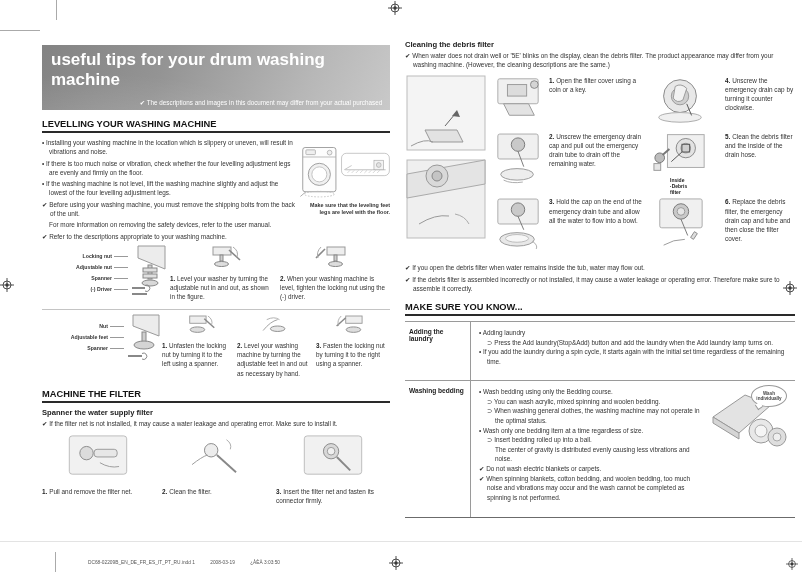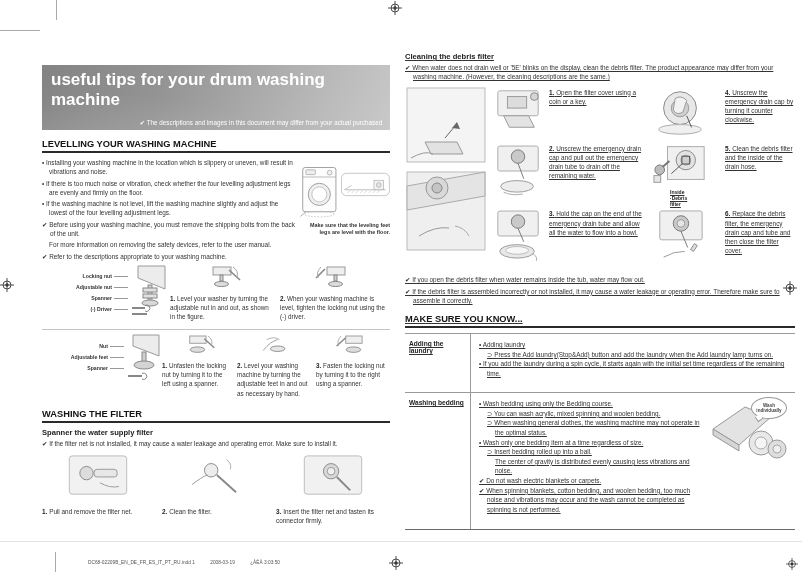--- a/index.html
+++ b/index.html
@@ -6,25 +6,25 @@
   .page { position:relative; width:802px; height:578px; background:#fff;
           font-family:"Liberation Sans", sans-serif; color:#333; overflow:hidden; }
 
   
   .cropline { position:absolute; background:#aaa; }
   .regmark { position:absolute; }
   .bottom-rule { position:absolute; top:541px; left:0; width:802px; border-top:1px solid #e3e3e3; }
 
   
   .col-left  { position:absolute; left:42px;  top:45px; width:348px; }
-  .col-right { position:absolute; left:405px; top:48px; width:390px;text-decoration:underline; }
+  .col-right { position:absolute; left:405px; top:36px; width:390px; }
 
   
   .banner { position:relative; height:65px; overflow:hidden;
-            background:linear-gradient(115deg,#838383 0%,#949494 35%,#b7b7b7 75%,#c9c9c9 100%);margin-top:20px; }
+            background:linear-gradient(115deg,#838383 0%,#949494 35%,#b7b7b7 75%,#c9c9c9 100%); }
   .banner::after { content:""; position:absolute; left:-40px; bottom:-46px; width:320px; height:90px;
                    background:radial-gradient(ellipse at 30% 100%, rgba(255,255,255,.22), rgba(255,255,255,0) 65%); }
   .banner-title { position:relative; color:#fff; font-size:17px; font-weight:bold; margin:5px 0 0 9px; z-index:2; }
   .banner-note { position:relative; color:#fff; font-size:6.3px; line-height:1.55; text-align:center;
                  margin:8px 6px 0 96px; z-index:2; }
 
   
   .sec-h { font-size:9.3px; font-weight:bold; color:#141414; border-bottom:2px solid #2a2a2a;
            padding-bottom:2px; margin:9px 0 5px 0; }
   .subhead { font-size:7.6px; font-weight:bold; color:#222; margin:4px 0 2px 0; }
@@ -278,21 +278,21 @@
         <svg width="40" height="24" viewBox="0 0 44 26">
             <rect x="14" y="2" width="18" height="8" fill="#eee" stroke="#999"></rect>
             <ellipse cx="22.5" cy="17" rx="8" ry="3" fill="#ddd" stroke="#888"></ellipse>
             <line x1="14" y1="4" x2="4" y2="13" stroke="#888" stroke-width="1.6"></line>
             <path d="M9 2 q-5 5 -3 11" stroke="#aaa" fill="none"></path>
           </svg>
         <p class="t"><b class="n">3.</b> <span>Fasten the locking nut by turning it to the right using a spanner.</span></p>
       </div>
     </div>
 
-    <div class="sec-h">WASHING THE FILTER</div>
+    <div class="sec-h">MACHINE THE FILTER</div>
     <p class="subhead">Spanner the water supply filter</p>
     <p class="t chk">✔ If the filter net is not installed, it may cause a water leakage and operating error. Make sure to install it.</p>
 
     <div class="wf-row">
       <div class="wf-block" style="width:112px;">
         <svg width="62" height="44" viewBox="0 0 64 46">
             <rect x="2" y="2" width="60" height="40" rx="3" fill="#f1f1f1" stroke="#bbb"></rect>
             <circle cx="20" cy="20" r="7" fill="#dcdcdc" stroke="#888"></circle>
             <rect x="28" y="16" width="24" height="8" rx="3" fill="#e7e7e7" stroke="#999"></rect>
             <path d="M34 30 q10 6 20 4" stroke="#999" fill="none"></path>

